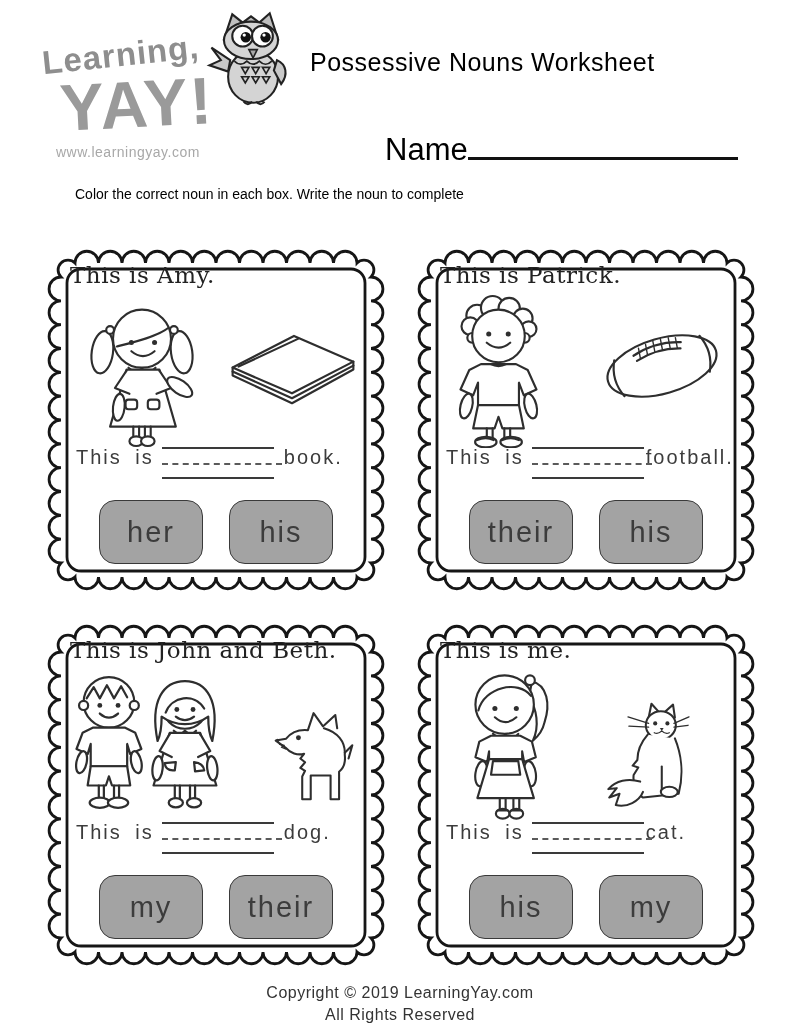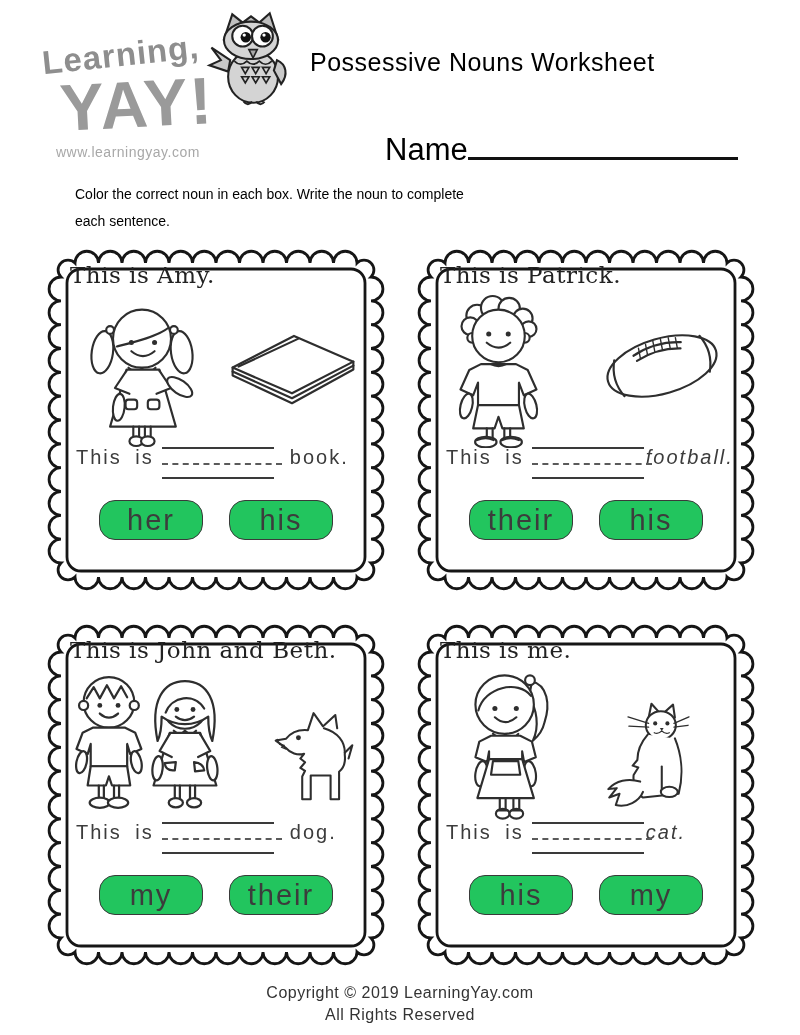--- a/index.html
+++ b/index.html
@@ -41,28 +41,28 @@
   .art { position:absolute; z-index:2; }
   .sentence {
     position:absolute; left:36px; top:205px; z-index:2; width:300px;
     display:flex; align-items:flex-start; white-space:nowrap;
     font-size:20px; color:#3c3c3c; letter-spacing:2px; word-spacing:6px; line-height:1;
   }
   .blank { position:relative; display:inline-block; width:112px; height:32px; margin:0 2px 0 8px;
     border-top:2.2px solid #3a3a3a; border-bottom:2.2px solid #3a3a3a; }
   .blank::after { content:""; position:absolute; left:0; right:-8px; top:50%;
     border-top:2px dashed #5a5a5a; }
-  .post { margin-left:14px; }
-  .card.tight .post { margin-left:0;font-style:italic; }
+  .post { margin-left:8px; }
+  .card.tight .post { margin-left:0; }
   .choices { position:absolute; left:0; right:0; top:258px; z-index:2;
     display:flex; justify-content:center; gap:26px; }
   .choice {
-    min-width:104px; height:40px; border:1.7px solid #3a3a3a; border-radius:16px;
+    min-width:104px; height:64px; border:1.7px solid #3a3a3a; border-radius:16px;
     display:flex; align-items:center; justify-content:center;
-    font-size:29px; color:#3c3c3c; letter-spacing:2px; background:#22c55e; padding:0 14px;
+    font-size:29px; color:#3c3c3c; letter-spacing:2px; background:#a3a3a3; padding:0 14px;
   }
 
   
   .la { stroke:#2e2e2e; stroke-width:2.2; fill:none; stroke-linecap:round; stroke-linejoin:round; }
   .thin { stroke-width:1.4; }
   .dot { fill:#2e2e2e; stroke:none; }
   .wfill { fill:#fff; }
 
   
   .footer { position:absolute; left:0; right:0; top:982px; text-align:center;
@@ -98,21 +98,20 @@
     </svg>
     <div class="logo-url">www.learningyay.com</div>
   </div>
 
   <h1 class="title">Possessive Nouns Worksheet</h1>
   <div class="name-row">
     <span>Name</span><span class="name-line"></span>
   </div>
   <div class="instructions">
     <div>Color the correct noun in each box. Write the noun to complete</div>
-    <div>each sentence.</div>
   </div>
 
   <section class="card" style="left:40px; top:242px;">
     <svg class="frame" viewBox="0 0 352 356">
       <path class="scallop-ring" d="M 35 21 a 11.75 11.75 0 0 1 23.5 0 a 11.75 11.75 0 0 1 23.5 0 a 11.75 11.75 0 0 1 23.5 0 a 11.75 11.75 0 0 1 23.5 0 a 11.75 11.75 0 0 1 23.5 0 a 11.75 11.75 0 0 1 23.5 0 a 11.75 11.75 0 0 1 23.5 0 a 11.75 11.75 0 0 1 23.5 0 a 11.75 11.75 0 0 1 23.5 0 a 11.75 11.75 0 0 1 23.5 0 a 11.75 11.75 0 0 1 23.5 0 a 11.75 11.75 0 0 1 23.5 0 a 9.899494936611665 9.899494936611665 0 0 1 14 14 a 11.916666666666666 11.916666666666666 0 0 1 0 23.833333333333332 a 11.916666666666666 11.916666666666666 0 0 1 0 23.833333333333332 a 11.916666666666666 11.916666666666666 0 0 1 0 23.833333333333332 a 11.916666666666666 11.916666666666666 0 0 1 0 23.833333333333332 a 11.916666666666666 11.916666666666666 0 0 1 0 23.833333333333332 a 11.916666666666666 11.916666666666666 0 0 1 0 23.833333333333332 a 11.916666666666666 11.916666666666666 0 0 1 0 23.833333333333332 a 11.916666666666666 11.916666666666666 0 0 1 0 23.833333333333332 a 11.916666666666666 11.916666666666666 0 0 1 0 23.833333333333332 a 11.916666666666666 11.916666666666666 0 0 1 0 23.833333333333332 a 11.916666666666666 11.916666666666666 0 0 1 0 23.833333333333332 a 11.916666666666666 11.916666666666666 0 0 1 0 23.833333333333332 a 9.899494936611665 9.899494936611665 0 0 1 -14 14 a 11.75 11.75 0 0 1 -23.5 0 a 11.75 11.75 0 0 1 -23.5 0 a 11.75 11.75 0 0 1 -23.5 0 a 11.75 11.75 0 0 1 -23.5 0 a 11.75 11.75 0 0 1 -23.5 0 a 11.75 11.75 0 0 1 -23.5 0 a 11.75 11.75 0 0 1 -23.5 0 a 11.75 11.75 0 0 1 -23.5 0 a 11.75 11.75 0 0 1 -23.5 0 a 11.75 11.75 0 0 1 -23.5 0 a 11.75 11.75 0 0 1 -23.5 0 a 11.75 11.75 0 0 1 -23.5 0 a 9.899494936611665 9.899494936611665 0 0 1 -14 -14 a 11.916666666666666 11.916666666666666 0 0 1 0 -23.833333333333332 a 11.916666666666666 11.916666666666666 0 0 1 0 -23.833333333333332 a 11.916666666666666 11.916666666666666 0 0 1 0 -23.833333333333332 a 11.916666666666666 11.916666666666666 0 0 1 0 -23.833333333333332 a 11.916666666666666 11.916666666666666 0 0 1 0 -23.833333333333332 a 11.916666666666666 11.916666666666666 0 0 1 0 -23.833333333333332 a 11.916666666666666 11.916666666666666 0 0 1 0 -23.833333333333332 a 11.916666666666666 11.916666666666666 0 0 1 0 -23.833333333333332 a 11.916666666666666 11.916666666666666 0 0 1 0 -23.833333333333332 a 11.916666666666666 11.916666666666666 0 0 1 0 -23.833333333333332 a 11.916666666666666 11.916666666666666 0 0 1 0 -23.833333333333332 a 11.916666666666666 11.916666666666666 0 0 1 0 -23.833333333333332 a 9.899494936611665 9.899494936611665 0 0 1 14 -14 Z"></path>
       <rect class="inner-frame" x="27" y="27" width="298" height="302" rx="14"></rect>
     </svg>
     <h2 class="card-heading">This is Amy.</h2>
     <svg class="art" style="left:44px; top:56px;" width="116" height="150" viewBox="0 0 120 155">
       <g class="la">

